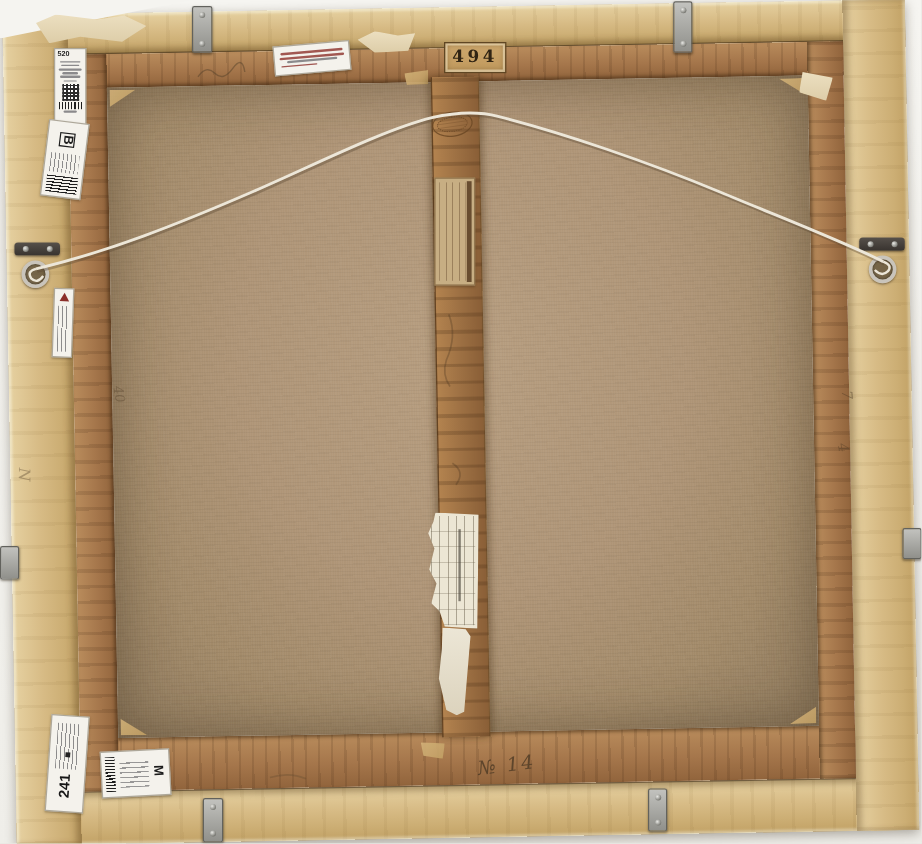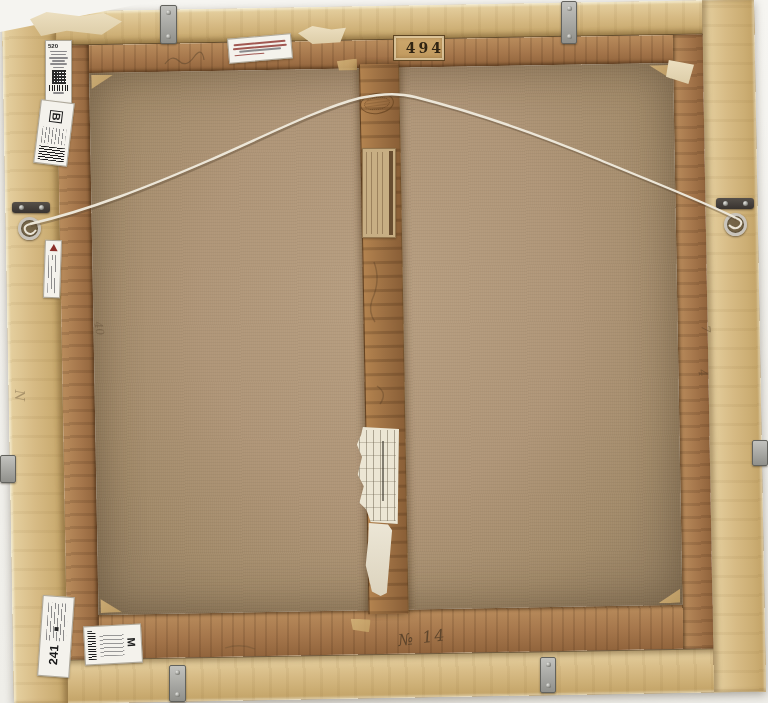--- a/index.html
+++ b/index.html
@@ -64,24 +64,24 @@
        box-shadow:0 1px 2px rgba(55,40,18,.4);box-sizing:border-box;}
   .ln{height:1.6px;background:rgba(75,75,80,.62);margin:1.6px auto;border-radius:1px;}
   .lnr{background:rgba(140,47,42,.8);}
   .qr{width:14px;height:14px;margin:2px auto 1px;background-color:#fdfdfd;background-image:
       repeating-linear-gradient(0deg,#2b2b2b 0 1.5px,rgba(0,0,0,0) 1.5px 3px),
       repeating-linear-gradient(90deg,#2b2b2b 0 1.5px,rgba(0,0,0,0) 1.5px 3px);}
   .bc{height:6px;background:repeating-linear-gradient(90deg,#1d1d1d 0 1px,rgba(0,0,0,0) 1px 2.6px);}
   .bch{background:repeating-linear-gradient(0deg,#1d1d1d 0 1px,rgba(0,0,0,0) 1px 2.6px);}
   .stripesV{background:repeating-linear-gradient(90deg,rgba(55,55,60,.55) 0 .8px,rgba(0,0,0,0) .8px 3.4px);}
 
-  #plaque-494{left:393px;top:35px;width:50px;height:24px;
+  #plaque-494{left:370px;top:35px;width:50px;height:24px;
       background:linear-gradient(180deg,#cfa96e,#bf985c);
       border:1px solid #5f4623;box-shadow:inset 0 0 0 2px rgba(255,241,205,.55),inset 0 0 5px rgba(60,40,15,.6);
-      display:flex;align-items:center;justify-content:flex-end;
+      display:flex;align-items:center;justify-content:center;
       font:bold 14px "DejaVu Serif",serif;color:#302413;letter-spacing:3px;}
 
   #oval-stamp{left:360px;top:93px;width:34px;height:21px;border:1.4px solid rgba(105,70,35,.8);
       border-radius:50%;transform:rotate(-8deg);box-sizing:border-box;}
   #oval-stamp .inner{position:absolute;inset:3px;border:1px dotted rgba(105,70,35,.7);border-radius:50%;
       background:repeating-linear-gradient(0deg,rgba(105,70,35,.3) 0 1px,rgba(0,0,0,0) 1px 3px);}
 
   #old-label{left:362px;top:148px;width:32px;height:88px;background:#c7ae83;
       border:1px solid rgba(110,80,45,.6);box-shadow:0 1px 2px rgba(55,40,18,.4);}
   #old-label .rule{position:absolute;inset:3px 7px 3px 3px;

